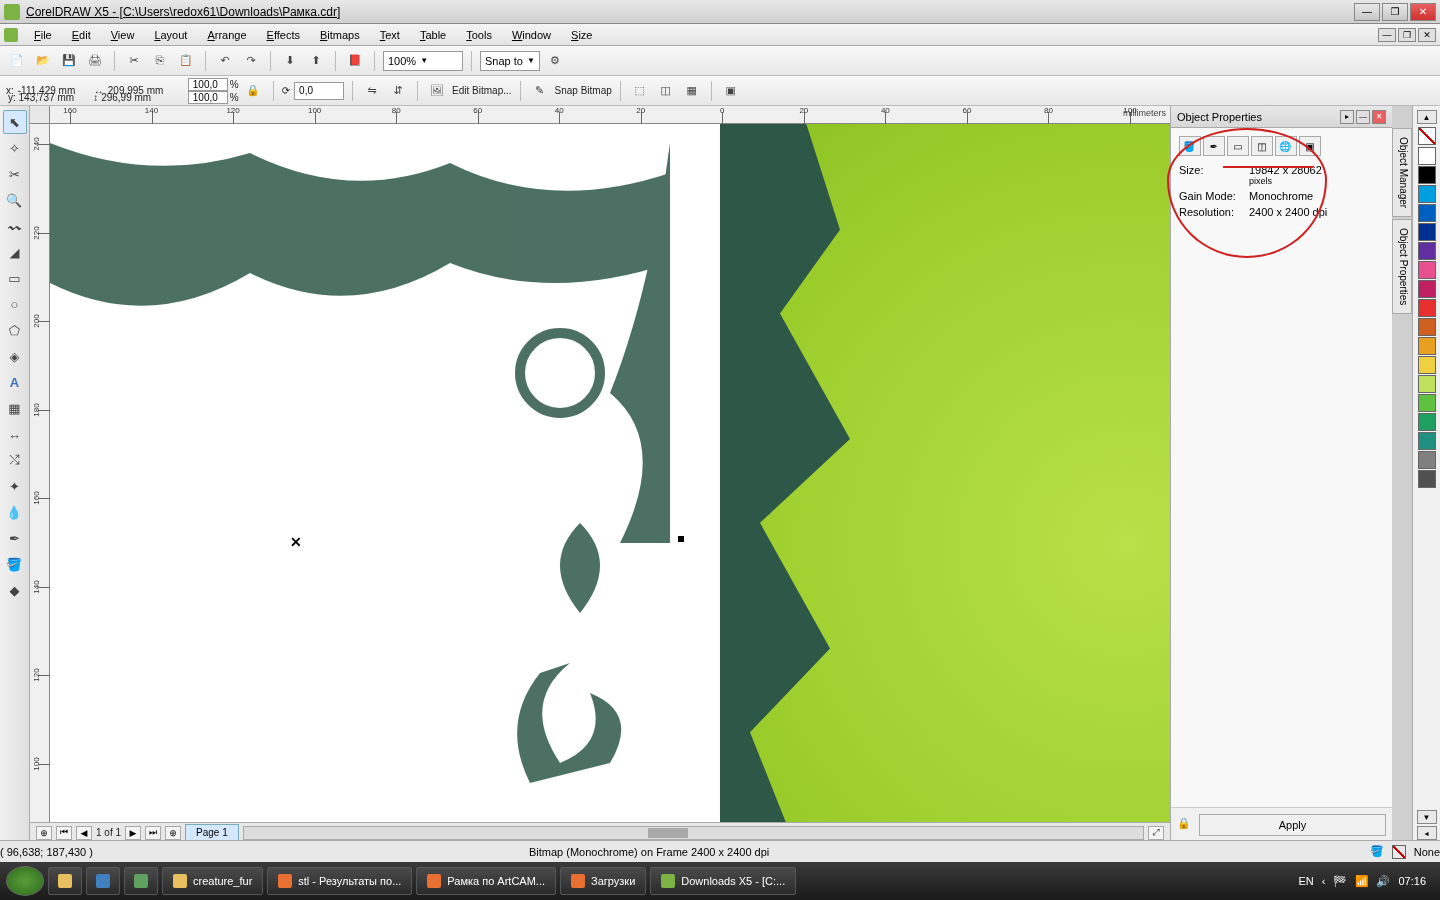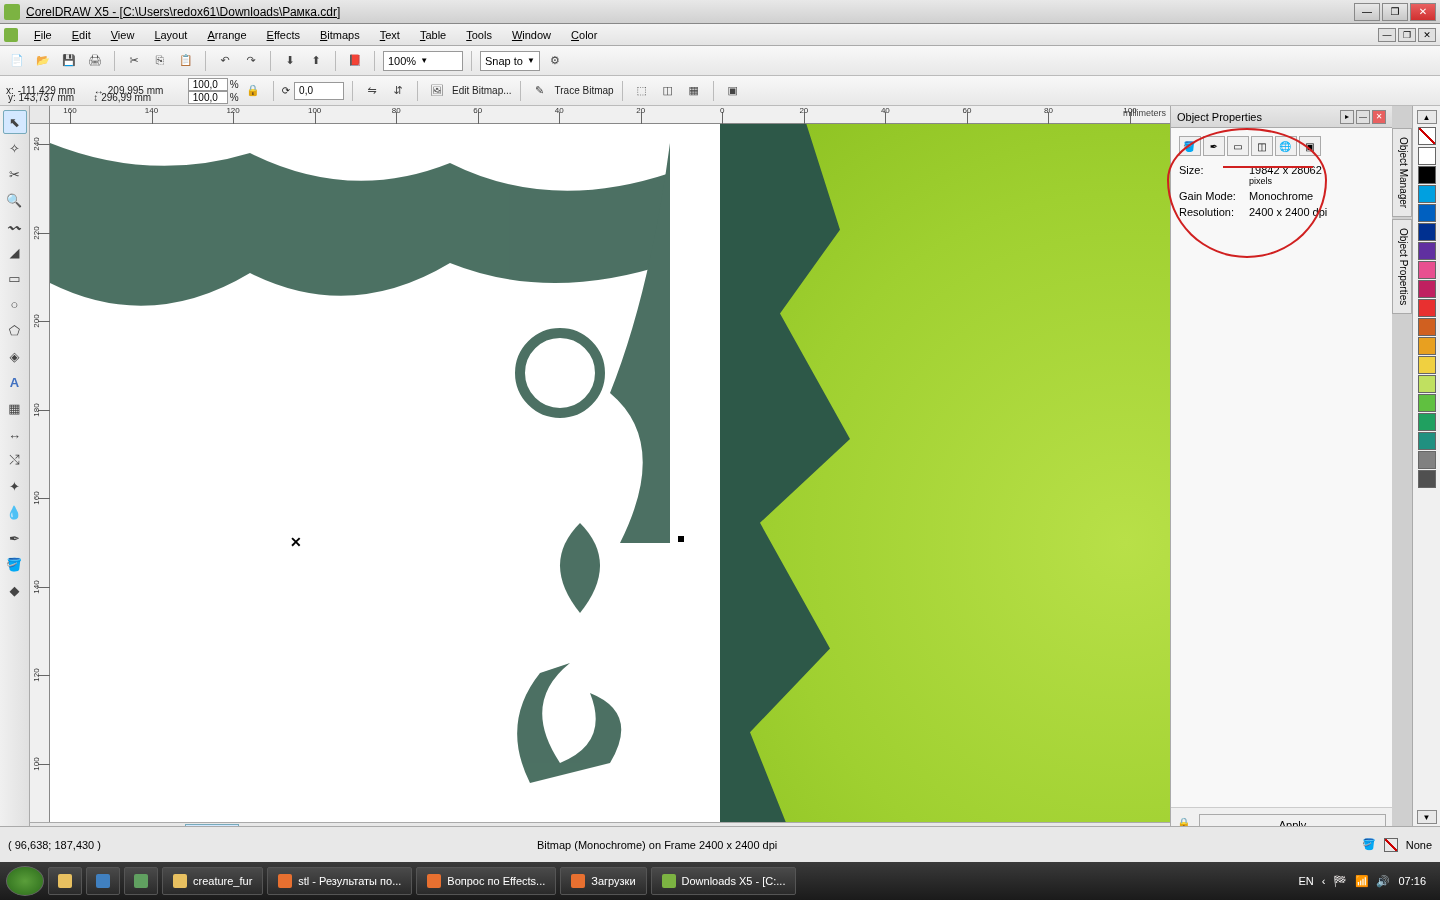--- a/index.html
+++ b/index.html
@@ -72,21 +72,21 @@
 
 .docker-tabs { position:absolute; right:28px; top:128px; width:20px; display:flex; flex-direction:column; }
 .docker-tab { writing-mode: vertical-rl; padding: 8px 2px; background:#e8e8e8; border:1px solid #aaa; font-size:10px; cursor:pointer; margin-bottom:2px; }
 
 
 .palette { position:absolute; right:0; top:106px; width:28px; bottom:58px; background:#f0f0f0; border-left:1px solid #aaa; display:flex; flex-direction:column; align-items:center; padding-top:4px; }
 .palette-nav { width:20px; height:14px; border:1px solid #888; background:#e8e8e8; font-size:8px; display:flex; align-items:center; justify-content:center; cursor:pointer; margin-bottom:2px; }
 .swatch { width:18px; height:18px; border:1px solid #666; margin:1px 0; cursor:pointer; }
 
 
-.status { position:absolute; left:0; right:0; bottom:38px; height:36px; background:#e8e8e8; border-top:1px solid #aaa; display:flex; align-items:center; padding:0 8px; gap:16px; font-size:10px; }
+.status { position:absolute; left:0; right:0; bottom:38px; height:22px; background:#e8e8e8; border-top:1px solid #aaa; display:flex; align-items:center; padding:0 0; gap:16px; font-size:10px; }
 .status2 { position:absolute; left:0; right:0; bottom:20px; height:18px; background:#e8e8e8; border-top:1px solid #ccc; display:flex; align-items:center; padding:0 8px; font-size:10px; }
 .status-right { margin-left:auto; display:flex; align-items:center; gap:8px;}
 
 
 .taskbar { position:absolute; left:0; right:0; bottom:0; height:38px; background: linear-gradient(#3a3a3a, #1a1a1a); display:flex; align-items:center; padding:0 6px; gap:4px; }
 .start { width:38px; height:30px; background: radial-gradient(#5a9e3a,#2a6a1a); border-radius:50%; border:1px solid #666; cursor:pointer; }
 .task-btn { height:28px; padding:0 10px; background: linear-gradient(#4a4a4a,#2a2a2a); border:1px solid #555; color:#fff; display:flex; align-items:center; gap:6px; cursor:pointer; border-radius:2px; font-size:10px; max-width:160px; overflow:hidden; white-space:nowrap; }
 .task-btn .ticon { width:14px; height:14px; background:#888; border-radius:2px; flex-shrink:0; }
 .tray { margin-left:auto; color:#fff; display:flex; align-items:center; gap:8px; padding:0 8px; font-size:10px;}
 
@@ -118,21 +118,21 @@
   <div class="menu-item">Edit</div>
   <div class="menu-item">View</div>
   <div class="menu-item">Layout</div>
   <div class="menu-item">Arrange</div>
   <div class="menu-item">Effects</div>
   <div class="menu-item">Bitmaps</div>
   <div class="menu-item">Text</div>
   <div class="menu-item">Table</div>
   <div class="menu-item">Tools</div>
   <div class="menu-item">Window</div>
-  <div class="menu-item">Color</div>
+  <div class="menu-item">Size</div>
   <div class="mdi-btns">
     <div class="mdi-btn">—</div>
     <div class="mdi-btn">❐</div>
     <div class="mdi-btn">✕</div>
   </div>
 </div>
 
 <div class="toolbar">
   <div class="tbtn">📄</div>
   <div class="tbtn">📂</div>
@@ -183,21 +183,21 @@
   <span class="lbl">⟳</span>
   <input class="tinput" style="width: 50px;" value="0,0">
   <div class="tsep"></div>
   <div class="tbtn">⇋</div>
   <div class="tbtn">⇵</div>
   <div class="tsep"></div>
   <div class="tbtn">🖼</div>
   <span class="lbl" style="cursor:pointer">Edit Bitmap...</span>
   <div class="tsep"></div>
   <div class="tbtn">✎</div>
-  <span class="lbl" style="cursor:pointer">Trace Bitmap</span>
+  <span class="lbl" style="cursor:pointer">Snap Bitmap</span>
   <div class="tsep"></div>
   <div class="tbtn">⬚</div>
   <div class="tbtn">◫</div>
   <div class="tbtn">▦</div>
   <div class="tsep"></div>
   <div class="tbtn">▣</div>
 </div>
 
 <div style="position:absolute; left:8px; top:92px; font-size:10px;">
   <span class="lbl">y:</span>
@@ -424,21 +424,21 @@
       <div class="task-btn">
         <div class="ticon" style="background: rgb(232, 192, 96);"></div>
         <span>creature_fur</span>
       </div>
       <div class="task-btn">
         <div class="ticon" style="background: rgb(232, 112, 48);"></div>
         <span>stl - Результаты по...</span>
       </div>
       <div class="task-btn">
         <div class="ticon" style="background: rgb(232, 112, 48);"></div>
-        <span>Вопрос по Effects...</span>
+        <span>Рамка по ArtCAM...</span>
       </div>
       <div class="task-btn">
         <div class="ticon" style="background: rgb(232, 112, 48);"></div>
         <span>Загрузки</span>
       </div>
       <div class="task-btn">
         <div class="ticon" style="background: rgb(124, 179, 66);"></div>
         <span>Downloads X5 - [C:...</span>
       </div>
     </div>

